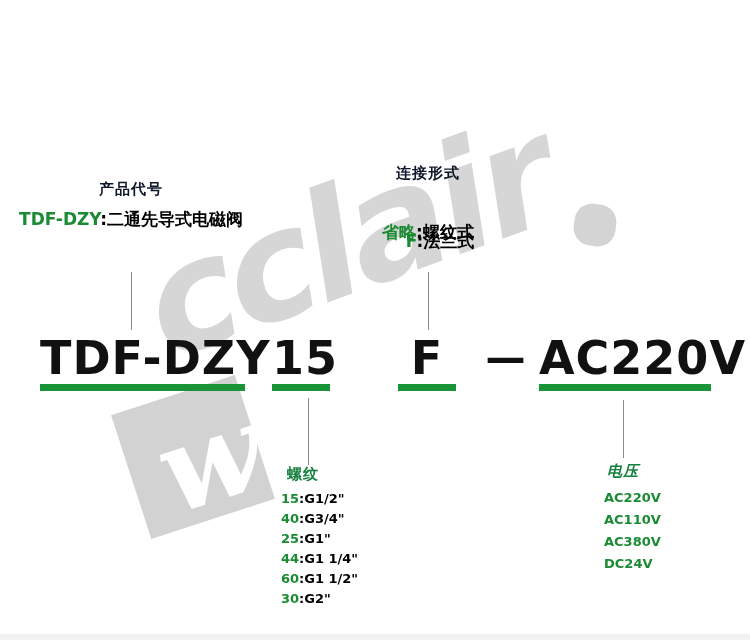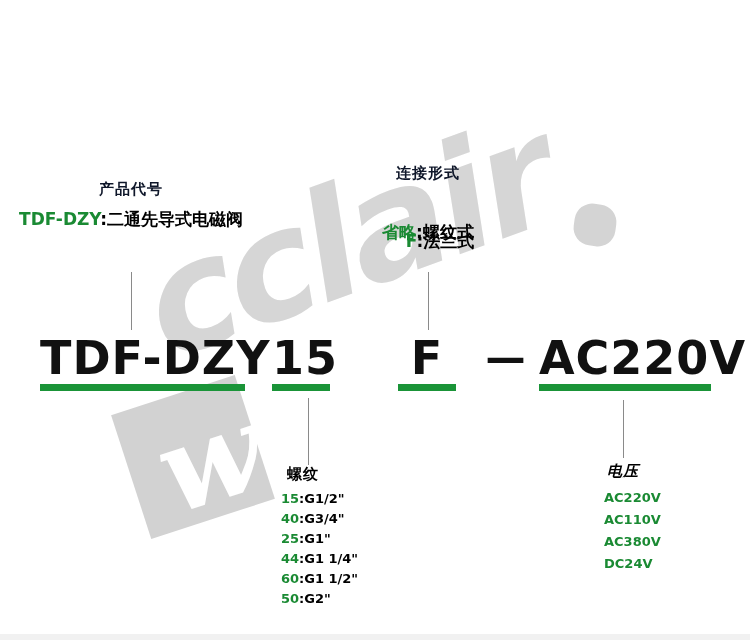--- a/index.html
+++ b/index.html
@@ -160,21 +160,21 @@
     margin-top: 1px;
   }
   .code-text.dash {
     font-size: 40px;
   }
 
   
   .opt-title {
     font-size: 15px;
     font-weight: bold;
-    color: #000000;
+    color: #15803d;
     letter-spacing: 1px;
   }
   .opt-row {
     font-size: 13px;
     font-weight: bold;
     color: #000000;
     line-height: 20px;
     white-space: nowrap;
   }
   .opt-row .k { color: #1a8a33; }
@@ -250,21 +250,21 @@
     <div class="opt-row">
       <span class="k">25</span><span>:G1"</span>
     </div>
     <div class="opt-row">
       <span class="k">44</span><span>:G1 1/4"</span>
     </div>
     <div class="opt-row">
       <span class="k">60</span><span>:G1 1/2"</span>
     </div>
     <div class="opt-row">
-      <span class="k">50</span><span>:G2"</span>
+      <span class="k">30</span><span>:G2"</span>
     </div>
   </div>
 
   <div class="abs opt-title" style="left:607px; top:462px;font-style:italic;">电压</div>
   <div class="abs" style="left:604px; top:487px;">
     <div class="volt-row">AC220V</div>
     <div class="volt-row">AC110V</div>
     <div class="volt-row">AC380V</div>
     <div class="volt-row">DC24V</div>
   </div>

